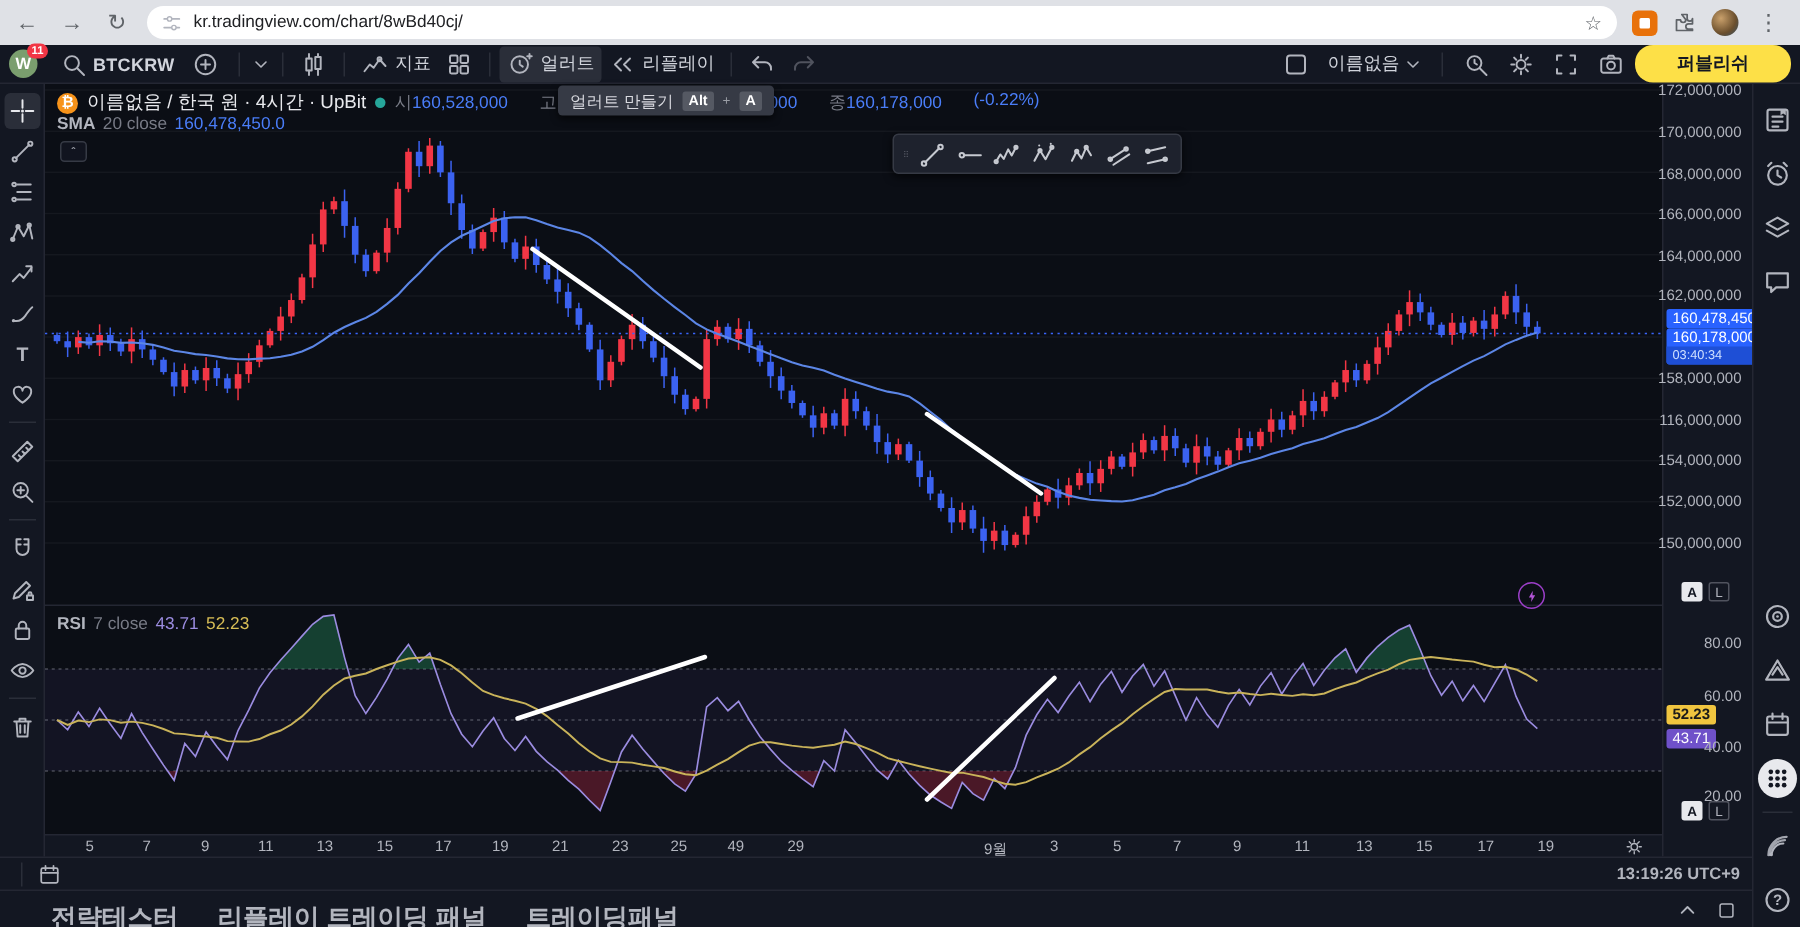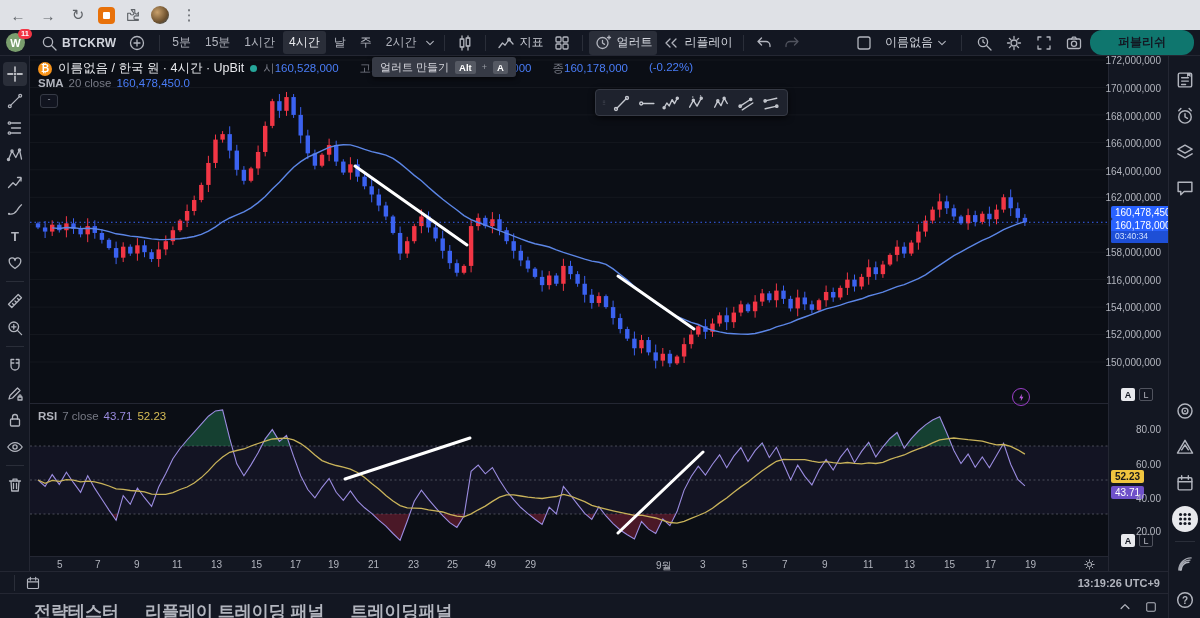--- a/index.html
+++ b/index.html
@@ -20,21 +20,21 @@
   .logo{position:relative;width:19px;height:19px;border-radius:50%;background:#7a9e6e;color:#fff;font-weight:bold;font-size:11px;display:flex;align-items:center;justify-content:center;}
   .logo .nbadge{position:absolute;top:-4px;right:-7px;background:#f23645;color:#fff;font-size:7.5px;font-weight:bold;border-radius:7px;padding:1px 3px;line-height:1;}
   .hbtn{display:flex;align-items:center;gap:4px;background:none;border:none;color:#d1d4dc;font-size:12px;padding:3px 5px;border-radius:3px;cursor:pointer;}
   .hbtn .ic,.ic{display:inline-flex;width:18px;height:18px;color:#b2b5be;}
   .ic svg{width:100%;height:100%;}
   .sym{font-weight:bold;letter-spacing:.2px;}
   .intv{padding:3px 6px;border-radius:3px;color:#b2b5be;cursor:pointer;}
   .intv.active{background:#2a2e39;color:#e8e9ed;}
   .alert-hover{background:#2a2e39;border-radius:3px;}
   .tv-right{margin-left:auto;display:flex;align-items:center;gap:2px;}
-  .publish{background:#0f766e;color:#131722;font-weight:bold;font-size:12px;border:none;border-radius:12px;padding:4px 28px;cursor:pointer;}
+  .publish{background:#fde047;color:#131722;font-weight:bold;font-size:12px;border:none;border-radius:12px;padding:4px 28px;cursor:pointer;}
   
   .ltool{position:absolute;left:0;top:56px;width:30px;height:537px;background:#131722;border-right:1px solid #242733;display:flex;flex-direction:column;align-items:center;padding-top:4px;}
   .ltool button{width:24px;height:24px;margin:1.5px 0;border:none;background:none;color:#b2b5be;border-radius:4px;cursor:pointer;padding:3px;}
   .ltool button.active{background:#2a2e39;color:#e8e9ed;}
   .ltool .ltool-div{width:18px;height:1px;background:#2a2e39;margin:5px 0;}
   .corner-star{position:absolute;left:4px;top:595px;width:22px;height:19px;border:1px solid #363a45;border-radius:4px;background:#131722;color:#b2b5be;display:flex;align-items:center;justify-content:center;padding:2px;cursor:pointer;}
   
   .chart{position:absolute;left:30px;top:56px;width:1078px;height:500px;background:#0b0e15;}
   .pane-div{position:absolute;left:0;top:347px;width:1078px;height:1px;background:#242733;}
   .legend{position:absolute;left:8px;top:4px;display:flex;align-items:center;gap:6px;font-size:12.5px;color:#e8e9ed;z-index:5;white-space:nowrap;}
@@ -98,20 +98,31 @@
   svg{display:block;}
 </style>
 </head>
 <body>
 <div class="screen">
 
   <div class="browser">
     <button class="bnav">←</button>
     <button class="bnav">→</button>
     <button class="bnav">↻</button>
+    <div class="omnibox">
+      <span class="ic" style="width:13px;height:13px;">
+          <svg viewBox="0 0 18 18" fill="none" stroke="currentColor" stroke-width="1.3" stroke-linecap="round" stroke-linejoin="round">
+            <path d="M2 5h14M2 13h14" stroke-width="1.6"></path>
+            <circle cx="7" cy="5" r="2" fill="#fff"></circle>
+            <circle cx="11" cy="13" r="2" fill="#fff"></circle>
+          </svg>
+        </span>
+      <span>kr.tradingview.com/chart/8wBd40cj/</span>
+      <span class="omni-star">☆</span>
+    </div>
     <span class="ext-orange">
         <i></i>
       </span>
     <span class="ic" style="width:16px;height:16px;color:#5f6368;">
         <svg viewBox="0 0 18 18" fill="none" stroke="currentColor" stroke-width="1.3" stroke-linecap="round" stroke-linejoin="round">
           <path d="M7 3h4v3a2 2 0 104 0v4h-3a2 2 0 100 4h3v1H3V7h3a2 2 0 104-0z"></path>
         </svg>
       </span>
     <span class="avatar"></span>
     <button class="bnav">⋮</button>
@@ -132,29 +143,20 @@
       <button class="hbtn">
           <span class="ic">
             <svg viewBox="0 0 18 18" fill="none" stroke="currentColor" stroke-width="1.3" stroke-linecap="round" stroke-linejoin="round">
               <circle cx="9" cy="9" r="6.5"></circle>
               <path d="M9 6v6M6 9h6"></path>
             </svg>
           </span>
         </button>
       <span class="vdiv"></span>
     </div>
-    <div class="grp" id="intervals">
-        <span class="intv">5분</span>
-        <span class="intv">15분</span>
-        <span class="intv">1시간</span>
-        <span class="intv active">4시간</span>
-        <span class="intv">날</span>
-        <span class="intv">주</span>
-        <span class="intv">2시간</span>
-      </div>
     <button class="hbtn" style="padding:3px 2px;">
         <span class="ic" style="width:12px;height:12px;">
           <svg viewBox="0 0 18 18" fill="none" stroke="currentColor" stroke-width="1.3" stroke-linecap="round" stroke-linejoin="round">
             <path d="M4 6.5l5 5 5-5" stroke-width="1.6"></path>
           </svg>
         </span>
       </button>
     <span class="vdiv"></span>
     <button class="hbtn">
         <span class="ic">

